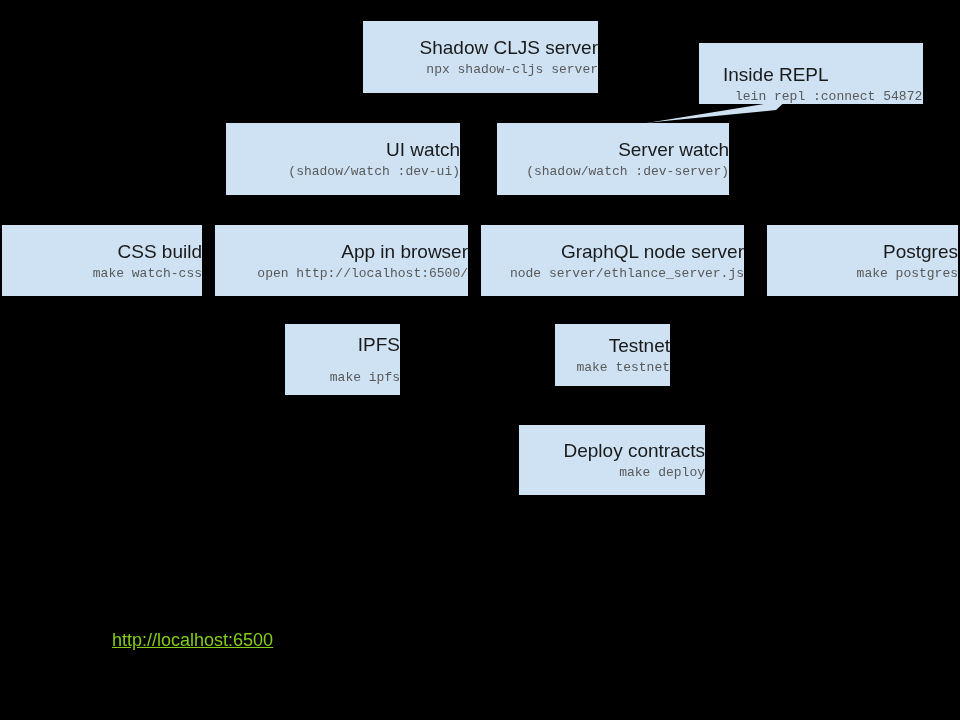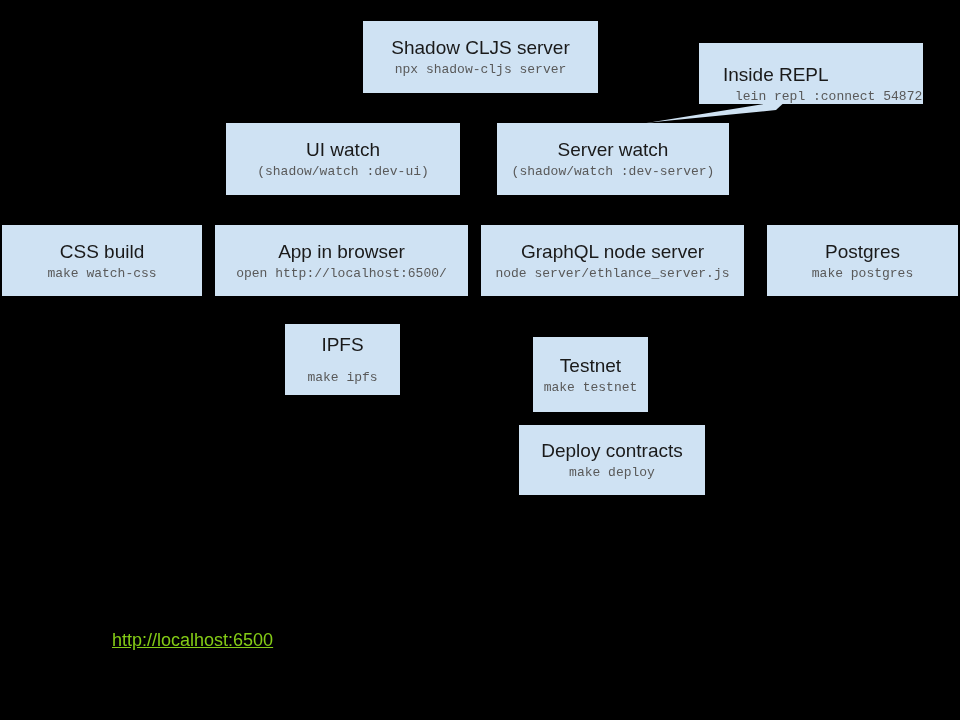--- a/index.html
+++ b/index.html
@@ -17,21 +17,21 @@
     left: 0; top: 0;
     width: 960px; height: 720px;
     pointer-events: none;
   }
   .node {
     position: absolute;
     background: #cfe2f3;
     display: flex;
     flex-direction: column;
     justify-content: center;
-    align-items: center;
+    align-items: flex-end;
     gap: 3px;
     box-sizing: border-box;
   }
   .node.align-left {
     align-items: flex-start;
     padding-left: 24px;
     justify-content: flex-end;
   }
   .node.align-left .node-subtitle { margin-left: 12px; }
   .node-title {
@@ -99,21 +99,21 @@
       <div class="node-subtitle">node server/ethlance_server.js</div>
     </div>
     <div class="node" style="left: 767px; top: 225px; width: 191px; height: 71px;">
       <div class="node-title">Postgres</div>
       <div class="node-subtitle">make postgres</div>
     </div>
     <div class="node" style="left: 285px; top: 324px; width: 115px; height: 71px; gap: 14px;">
       <div class="node-title">IPFS</div>
       <div class="node-subtitle">make ipfs</div>
     </div>
-    <div class="node" style="left: 533px; top: 324px; width: 115px; height: 75px; margin-top: 13px;">
+    <div class="node" style="left: 555px; top: 324px; width: 115px; height: 62px;">
       <div class="node-title">Testnet</div>
       <div class="node-subtitle">make testnet</div>
     </div>
     <div class="node" style="left: 519px; top: 425px; width: 186px; height: 70px;">
       <div class="node-title">Deploy contracts</div>
       <div class="node-subtitle">make deploy</div>
     </div>
   </div>
 
 </body></html>

